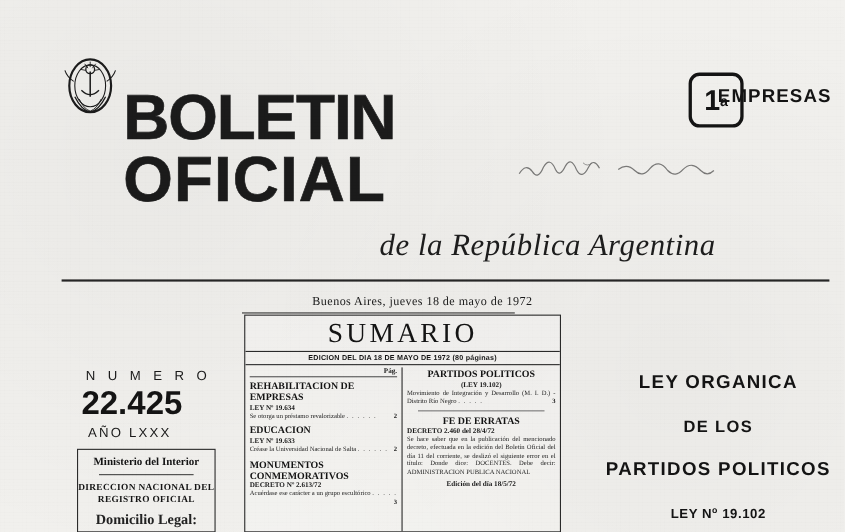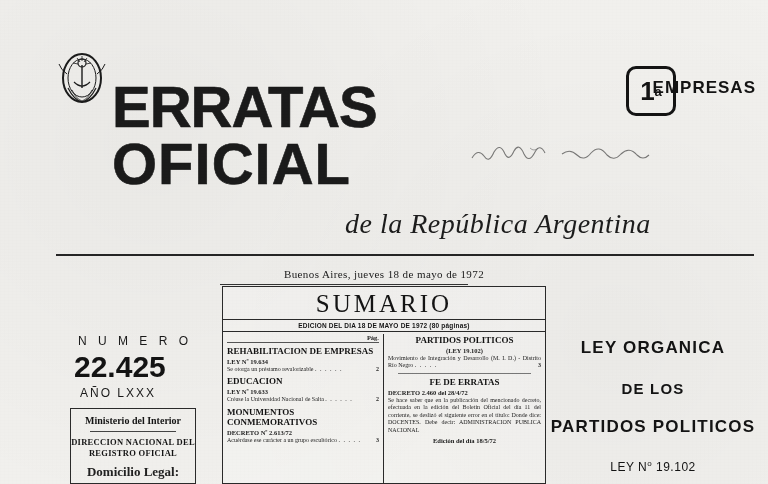--- a/index.html
+++ b/index.html
@@ -191,21 +191,21 @@
     font-weight: bold;
     line-height: 1.3;
     color: #222;
   }
 
   
   .sumario-box {
     position: absolute;
     left: 222px;
     top: 286px;
-    width: 324px;
+    width: 288px;
     height: 198px;
     border: 1px solid #2a2a2a;
     box-sizing: border-box;
     background: rgba(255,255,255,0.18);
     overflow: hidden;
   }
   .sumario-title {
     text-align: center;
     font-family: "Liberation Serif", serif;
     font-size: 25px;
@@ -305,21 +305,21 @@
     font-family: "Liberation Sans", sans-serif;
     font-weight: bold;
     font-size: 17px;
     letter-spacing: 1.2px;
     color: #141414;
     margin-bottom: 22px;
   }
   .ley-line.small { font-size: 15px; margin-bottom: 20px; }
   .ley-num {
     font-family: "Liberation Sans", sans-serif;
-    font-weight: normal;
+    font-weight: bold;
     font-size: 12px;
     letter-spacing: 0.5px;
     color: #141414;
   }
   .ley-num sup { font-size: 8px; }
 
   
   .grain {
     position: absolute;
     inset: 0;
@@ -351,21 +351,21 @@
       <path d="M20 44 q8 8 16 0" fill="none" stroke="#1c1c1c" stroke-width="1.2"></path>
       <path d="M14 50 q6 12 14 14 q8 -2 14 -14" fill="none" stroke="#1c1c1c" stroke-width="1.2"></path>
       <path d="M18 52 q4 9 10 11" fill="none" stroke="#1c1c1c" stroke-width="0.8"></path>
       <path d="M38 52 q-4 9 -10 11" fill="none" stroke="#1c1c1c" stroke-width="0.8"></path>
       <path d="M13 36 q-6 -4 -8 -10" fill="none" stroke="#1c1c1c" stroke-width="1"></path>
       <path d="M43 36 q6 -4 8 -10" fill="none" stroke="#1c1c1c" stroke-width="1"></path>
     </svg>
   </div>
 
   <div class="masthead-title">
-    <span>ERRATAS</span>
+    <span>BOLETIN</span>
     <span class="l2">OFICIAL</span>
   </div>
 
   <div class="masthead-sub">de la República Argentina</div>
 
   <div class="seccion-badge">
     <span>1</span>
       <sup>a</sup>
   </div>
   <div class="seccion-text">EMPRESAS</div>

